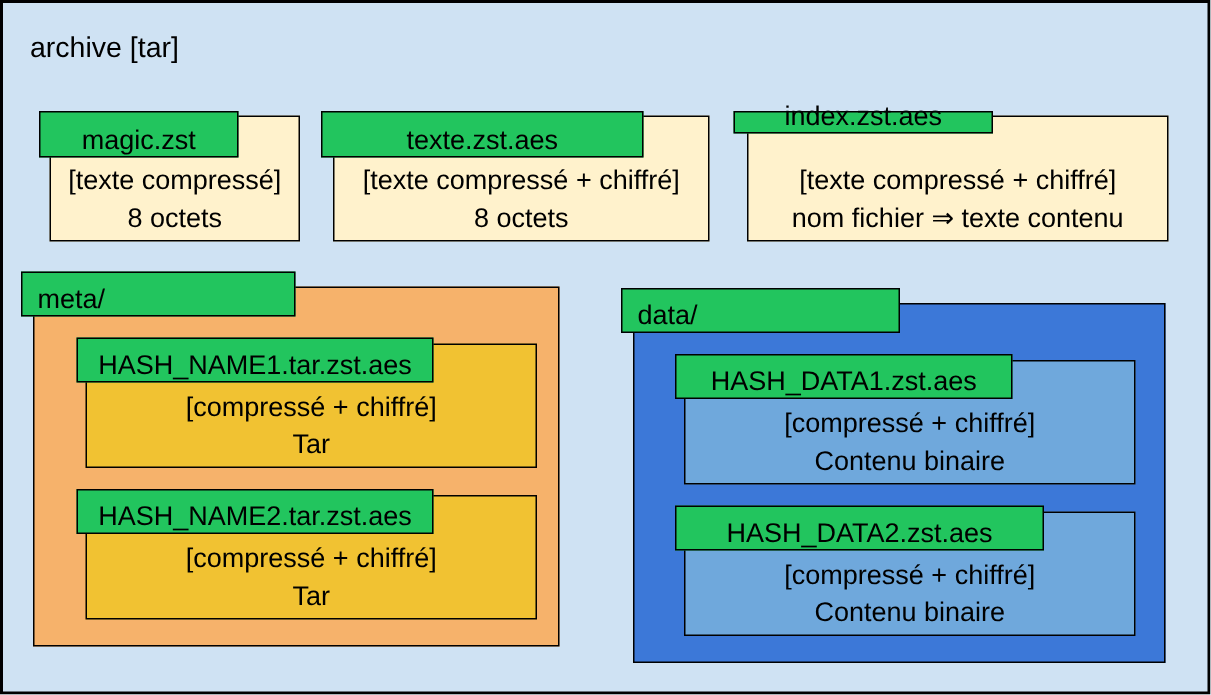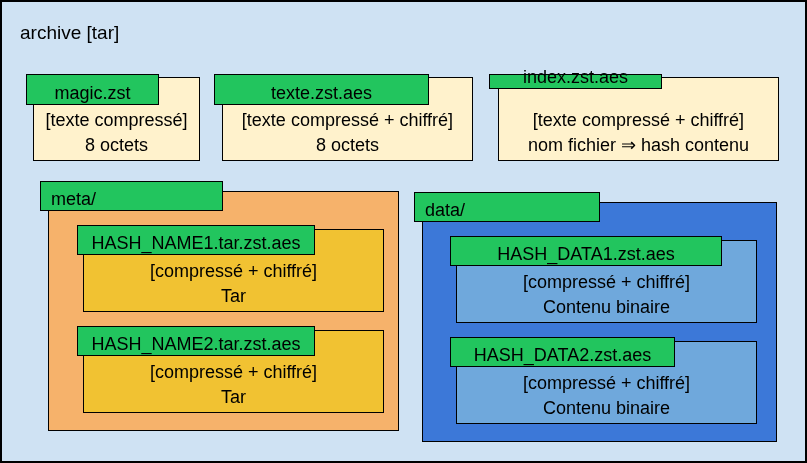--- a/index.html
+++ b/index.html
@@ -81,29 +81,29 @@
     </div>
     <div class="tab center" style="left:0;top:0;width:215px;height:31px">
       <span>texte.zst.aes</span>
     </div>
   </div>
 
   <div class="card" style="left:487px;top:72px;width:290px;height:87px">
     <div class="body yellow" style="left:9px;top:3px;width:281px;height:84px">
       <div class="body-text" style="top:28px">
         <div>[texte compressé + chiffré]</div>
-        <div>nom fichier ⇒ hash contenu</div>
+        <div>nom fichier ⇒ texte contenu</div>
       </div>
     </div>
     <div class="tab center" style="left:0;top:0;width:173px;height:15px">
       <span>index.zst.aes</span>
     </div>
   </div>
 
-  <div class="card" style="left:38px;top:179px;width:359px;height:250px">
+  <div class="card" style="left:12px;top:179px;width:359px;height:250px">
     <div class="folder orange" style="left:8px;top:10px;width:351px;height:240px"></div>
     <div class="tab left" style="left:0;top:0;width:183px;height:30px">
       <span>meta/</span>
     </div>
 
     <div class="card" style="left:37px;top:44px;width:307px;height:87px">
       <div class="body gold" style="left:6px;top:4px;width:301px;height:83px">
         <div class="body-text" style="top:26px">
           <div>[compressé + chiffré]</div>
           <div>Tar</div>
@@ -133,31 +133,31 @@
       <span>data/</span>
     </div>
 
     <div class="card" style="left:36px;top:44px;width:307px;height:87px">
       <div class="body lightblue" style="left:6px;top:4px;width:301px;height:83px">
         <div class="body-text" style="top:26px">
           <div>[compressé + chiffré]</div>
           <div>Contenu binaire</div>
         </div>
       </div>
-      <div class="tab center" style="left:0;top:0;width:272px;height:30px">
+      <div class="tab center" style="left:0;top:0;width:225px;height:30px">
         <span>HASH_DATA1.zst.aes</span>
       </div>
     </div>
 
     <div class="card" style="left:36px;top:145px;width:307px;height:87px">
       <div class="body lightblue" style="left:6px;top:4px;width:301px;height:83px">
         <div class="body-text" style="top:26px">
           <div>[compressé + chiffré]</div>
           <div>Contenu binaire</div>
         </div>
       </div>
-      <div class="tab center" style="left:0;top:0;width:225px;height:30px">
+      <div class="tab center" style="left:0;top:0;width:246px;height:30px">
         <span>HASH_DATA2.zst.aes</span>
       </div>
     </div>
   </div>
 
 </div>
 
 </body></html>

